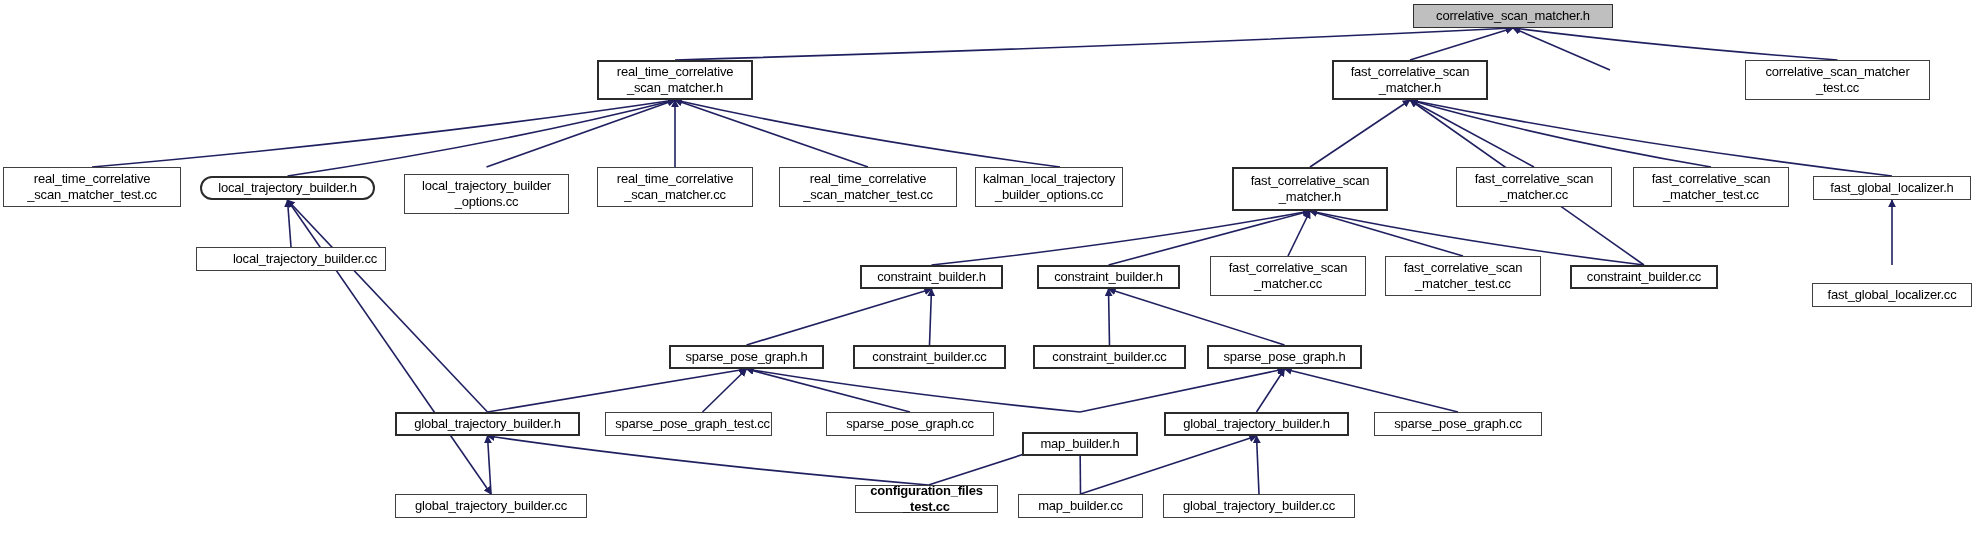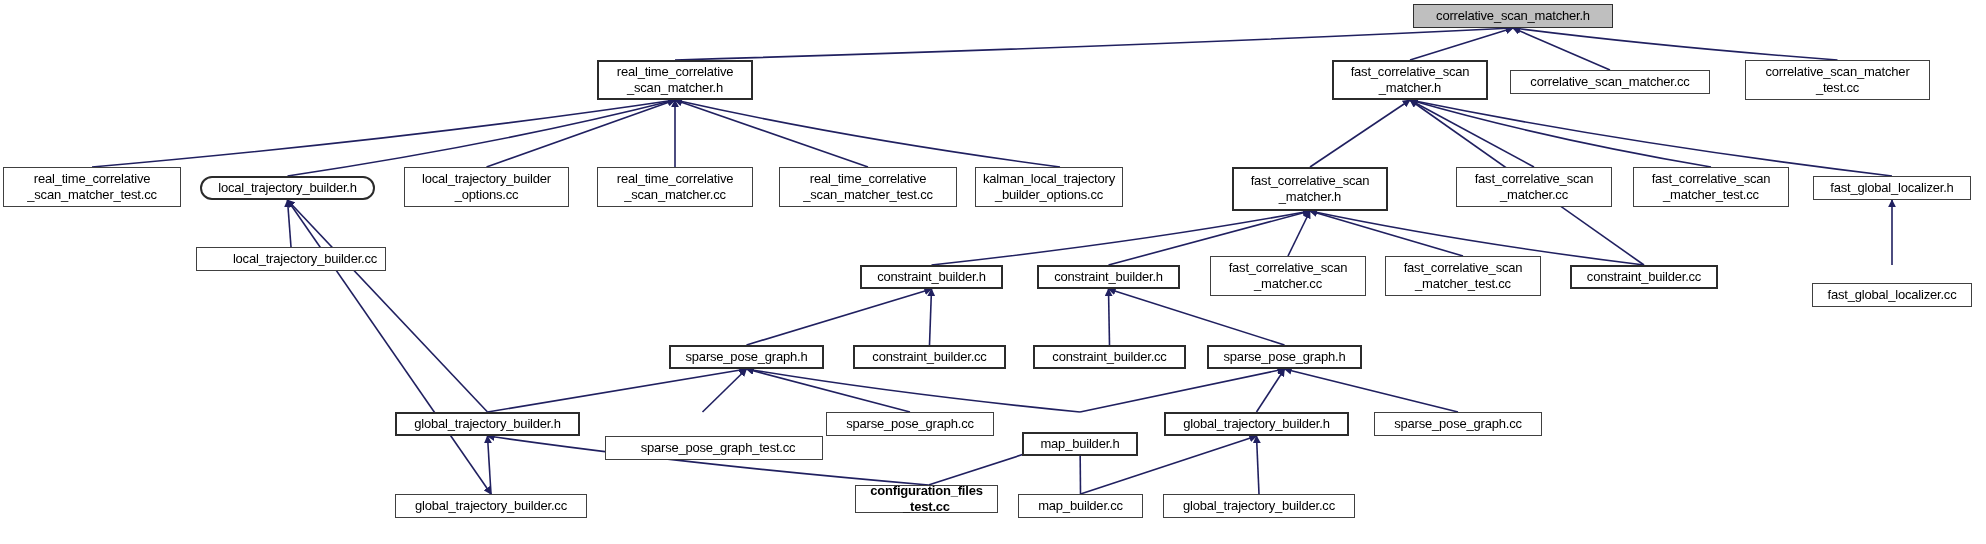--- a/index.html
+++ b/index.html
@@ -100,27 +100,26 @@
       <path d="M 1080.5 494 L 1256.5 436" stroke="#202060" stroke-width="1.6" fill="none" marker-end="url(#arrow)"></path>
       <path d="M 1259 494 L 1256.5 436" stroke="#202060" stroke-width="1.6" fill="none" marker-end="url(#arrow)"></path>
       <path d="M 291 247 L 287.5 200" stroke="#202060" stroke-width="1.6" fill="none" marker-end="url(#arrow)"></path>
       <path d="M 487.5 412 L 287.5 200" stroke="#202060" stroke-width="1.6" fill="none" marker-end="url(#arrow)"></path>
     </svg>
 <div class="node root" style="left: 1413px; top: 4px; width: 200px; height: 24px;">correlative_scan_matcher.h</div>
     <div class="node thick" style="left: 597px; top: 60px; width: 156px; height: 40px;">real_time_correlative
 _scan_matcher.h</div>
     <div class="node thick" style="left: 1332px; top: 60px; width: 156px; height: 40px;">fast_correlative_scan
 _matcher.h</div>
-    <div class="node" style="left: 1510px; top: 70px; width: 200px; height: 24px;">correlative_scan_matcher.cc</div>
     <div class="node" style="left: 1745px; top: 60px; width: 185px; height: 40px;">correlative_scan_matcher
 _test.cc</div>
     <div class="node" style="left: 3px; top: 167px; width: 178px; height: 40px;">real_time_correlative
 _scan_matcher_test.cc</div>
     <div class="node thick" style="left: 200px; top: 176px; width: 175px; height: 24px; border-radius: 12px;">local_trajectory_builder.h</div>
-    <div class="node" style="left: 404px; top: 167px; width: 165px; height: 40px;">local_trajectory_builder
+    <div class="node" style="left: 404px; top: 174px; width: 165px; height: 40px;">local_trajectory_builder
 _options.cc</div>
     <div class="node" style="left: 597px; top: 167px; width: 156px; height: 40px;">real_time_correlative
 _scan_matcher.cc</div>
     <div class="node" style="left: 779px; top: 167px; width: 178px; height: 40px;">real_time_correlative
 _scan_matcher_test.cc</div>
     <div class="node" style="left: 975px; top: 167px; width: 148px; height: 40px;">kalman_local_trajectory
 _builder_options.cc</div>
     <div class="node thick" style="left: 1232px; top: 167px; width: 156px; height: 44px;">fast_correlative_scan
 _matcher.h</div>
     <div class="node" style="left: 1456px; top: 167px; width: 156px; height: 40px;">fast_correlative_scan
@@ -134,21 +133,21 @@
 _matcher.cc</div>
     <div class="node" style="left: 1385px; top: 256px; width: 156px; height: 40px;">fast_correlative_scan
 _matcher_test.cc</div>
     <div class="node thick" style="left: 1570px; top: 265px; width: 148px; height: 24px;">constraint_builder.cc</div>
     <div class="node" style="left: 1812px; top: 283px; width: 160px; height: 24px;">fast_global_localizer.cc</div>
     <div class="node thick" style="left: 669px; top: 345px; width: 155px; height: 24px;">sparse_pose_graph.h</div>
     <div class="node thick" style="left: 853px; top: 345px; width: 153px; height: 24px;">constraint_builder.cc</div>
     <div class="node thick" style="left: 1033px; top: 345px; width: 153px; height: 24px;">constraint_builder.cc</div>
     <div class="node thick" style="left: 1207px; top: 345px; width: 155px; height: 24px;">sparse_pose_graph.h</div>
     <div class="node thick" style="left: 395px; top: 412px; width: 185px; height: 24px;">global_trajectory_builder.h</div>
-    <div class="node" style="left: 605px; top: 436px; width: 218px; height: 24px; padding-left: 8px;">sparse_pose_graph_test.cc</div>
+    <div class="node" style="left: 605px; top: 412px; width: 167px; height: 24px; padding-left: 8px;">sparse_pose_graph_test.cc</div>
     <div class="node" style="left: 826px; top: 412px; width: 168px; height: 24px;">sparse_pose_graph.cc</div>
     <div class="node thick" style="left: 1022px; top: 412px; width: 116px; height: 24px; margin-top: 20px;">map_builder.h</div>
     <div class="node thick" style="left: 1164px; top: 412px; width: 185px; height: 24px;">global_trajectory_builder.h</div>
     <div class="node" style="left: 1374px; top: 412px; width: 168px; height: 24px;">sparse_pose_graph.cc</div>
     <div class="node" style="left: 395px; top: 494px; width: 192px; height: 24px;">global_trajectory_builder.cc</div>
     <div class="node" style="left: 855px; top: 485px; width: 143px; height: 28px; font-weight: bold;">configuration_files
 _test.cc</div>
     <div class="node" style="left: 1018px; top: 494px; width: 125px; height: 24px;">map_builder.cc</div>
     <div class="node" style="left: 1163px; top: 494px; width: 192px; height: 24px;">global_trajectory_builder.cc</div>
     <div class="node" style="left: 196px; top: 247px; width: 190px; height: 24px; padding-left: 28px;">local_trajectory_builder.cc</div>

